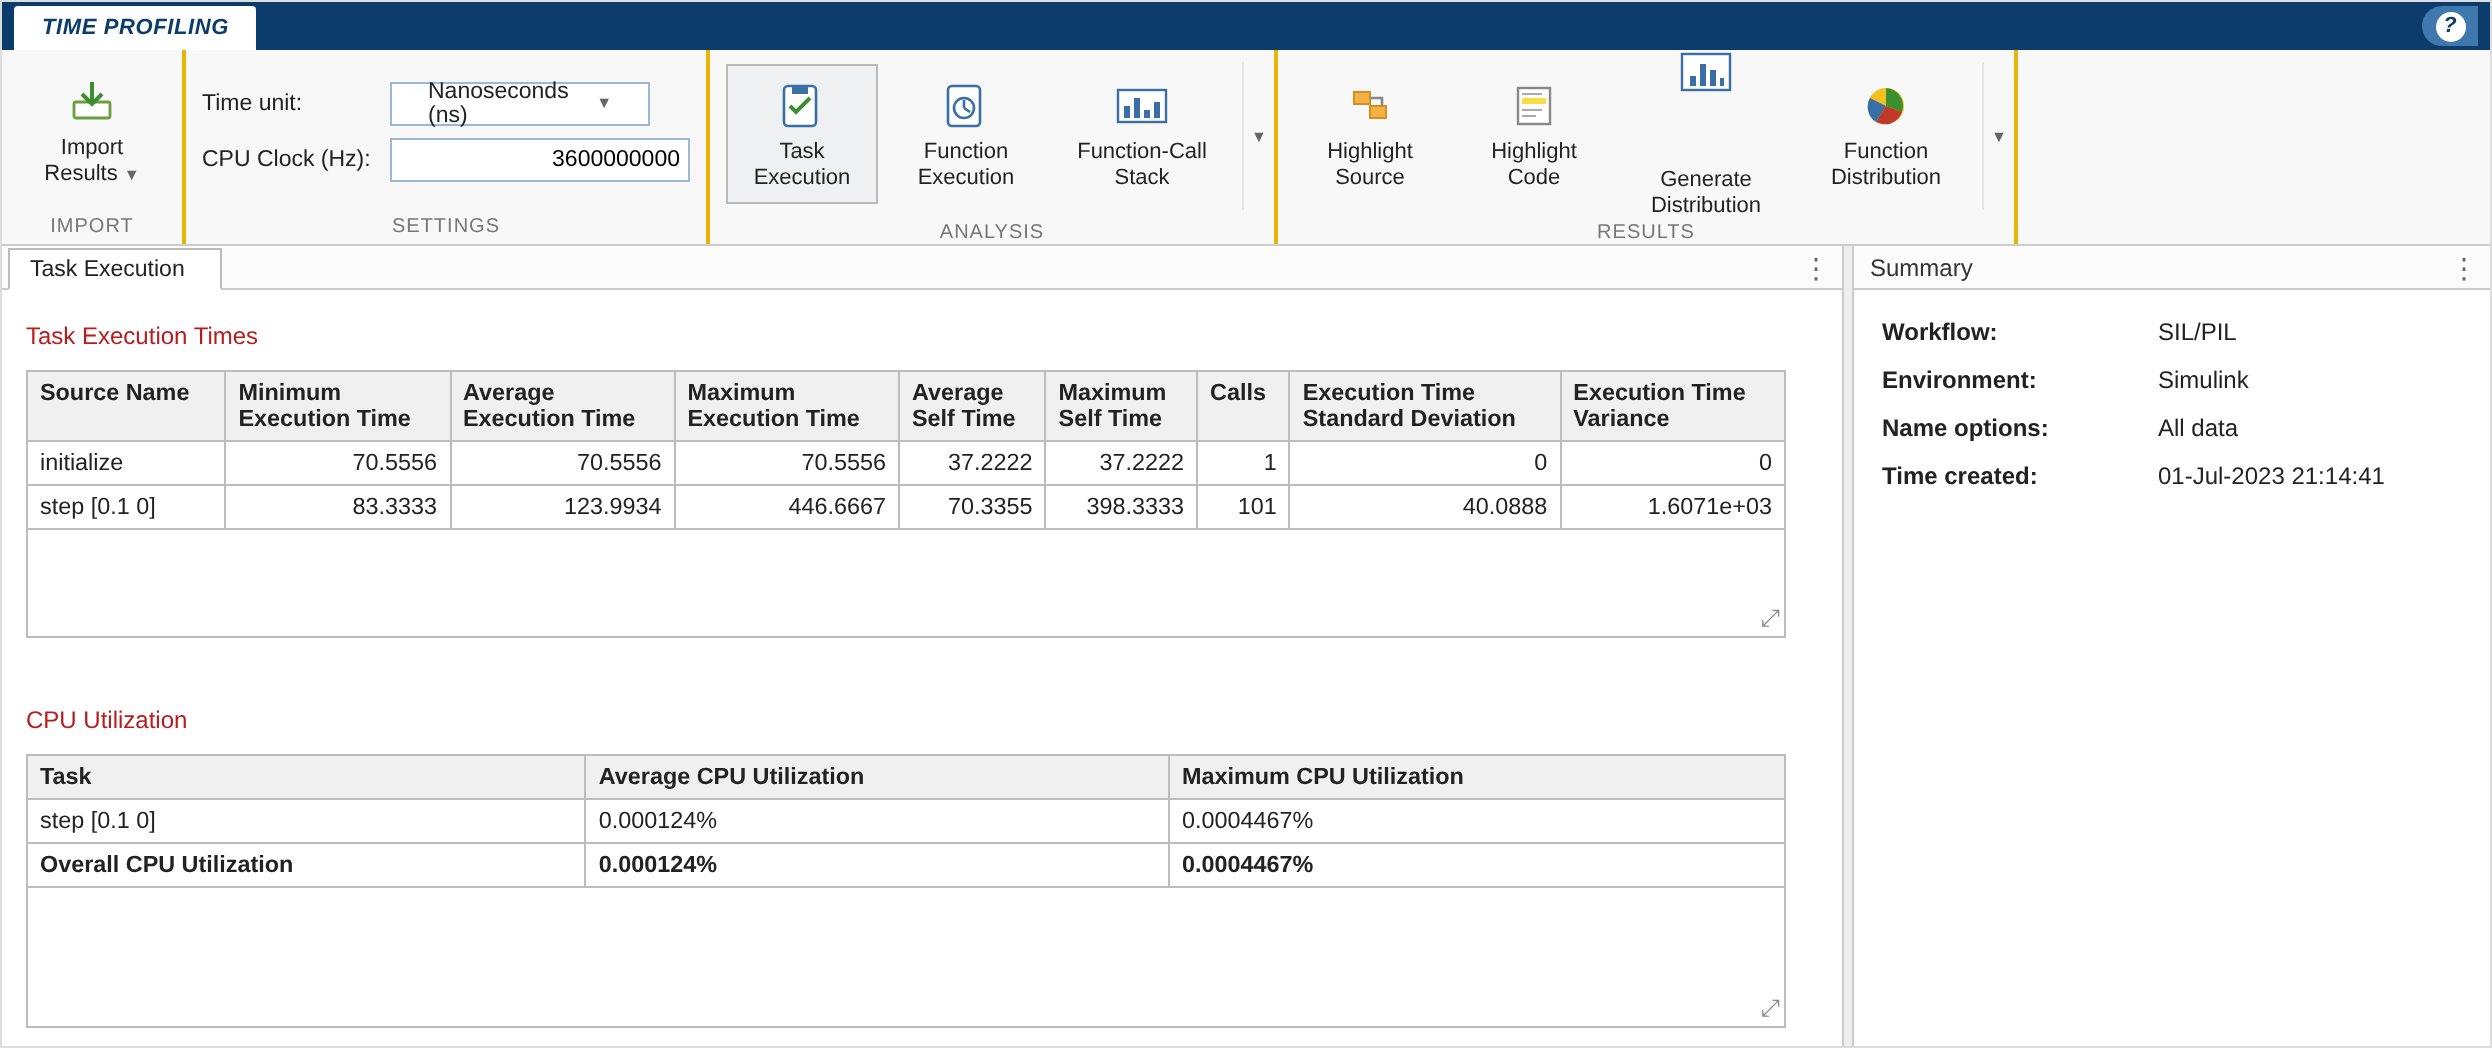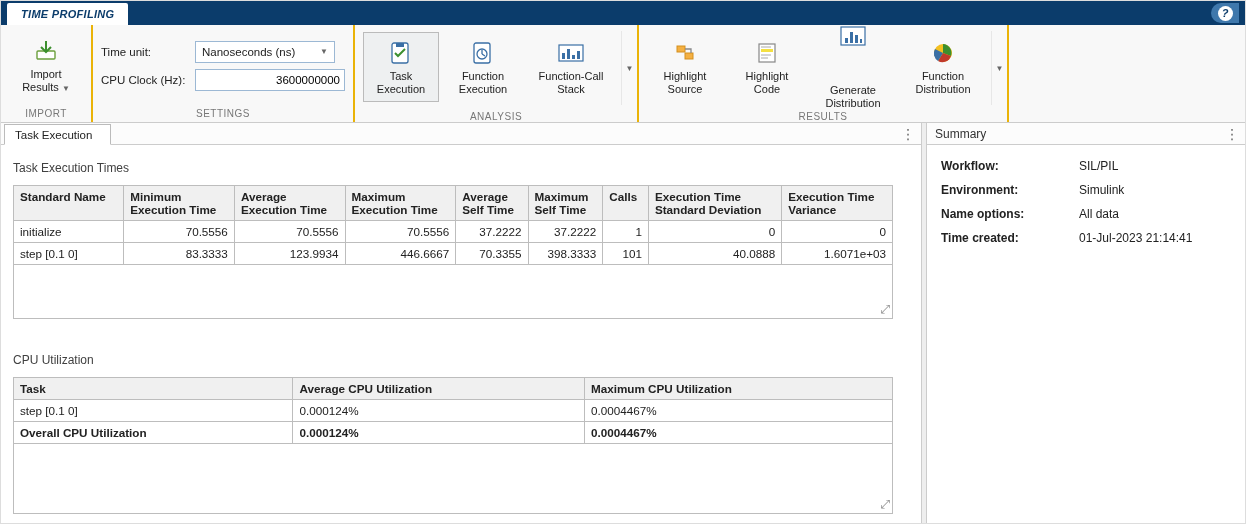--- a/index.html
+++ b/index.html
@@ -18,42 +18,42 @@
   .ribbon-group-content { flex:1; display:flex; align-items:center; padding:4px 8px; gap:6px; }
   .ribbon-group-label { height:16px; line-height:16px; text-align:center; font-size:10px; color:#777; letter-spacing:0.5px; }
 
   .big-btn { display:flex; flex-direction:column; align-items:center; justify-content:center; width:76px; height:70px; border:1px solid transparent; background:transparent; cursor:default; text-align:center; font-size:11px; line-height:13px; color:#222; gap:3px;}
   .big-btn.selected { background:#eef0f1; border:1px solid #bbb; }
   .arrow-down-small { font-size:8px; color:#666; }
 
   .settings-rows { display:flex; flex-direction:column; gap:6px; justify-content:center; height:100%;}
   .settings-row { display:flex; align-items:center; gap:6px; }
   .settings-label { width:88px; font-size:11.5px; color:#222;}
-  .combo { width:140px; height:22px; border:1px solid #9cb8d4; background:#fff; display:flex; align-items:center; justify-content:space-between; padding:0 6px; font-size:11.5px;}
+  .combo { width:130px; height:22px; border:1px solid #9cb8d4; background:#fff; display:flex; align-items:center; justify-content:space-between; padding:0 18px; font-size:11.5px;}
   .textin { width:150px; height:22px; border:1px solid #9cb8d4; background:#fff; text-align:right; padding:0 4px; font-size:11.5px;}
 
   .group-dd { width:16px; display:flex; align-items:center; justify-content:center; border-left:1px solid #e7e7e7; cursor:default; color:#666; height:74px; margin-top:2px;}
 
   .icon-box { width:32px; height:28px; display:flex; align-items:center; justify-content:center; }
   svg { display:block; }
 
   
   .docstrip { height:22px; background:#fcfcfc; border-bottom:1px solid #ccc; display:flex; align-items:flex-end; position:relative;}
   .doc-tab { height:21px; border:1px solid #bbb; border-bottom:1px solid #fff; background:#fff; padding:0 18px 0 10px; margin-left:3px; font-size:11.5px; display:flex; align-items:center; position:relative; top:1px;}
   .doc-menu { position:absolute; right:6px; top:3px; color:#666; font-size:14px; cursor:default;}
 
   
   .main { flex:1; display:flex; overflow:hidden; background:#fff;}
   .left-pane { flex:1; padding:10px 6px 6px 12px; overflow:auto; background:#fff;}
   .sep-v { width:6px; background:#eee; border-left:1px solid #ccc; border-right:1px solid #ccc;}
   .right-pane { width:318px; background:#fff; display:flex; flex-direction:column;}
   .right-header { height:22px; border-bottom:1px solid #ccc; background:#fcfcfc; display:flex; align-items:center; padding:0 8px; color:#333; font-size:12px; position:relative;}
   .right-header .doc-menu { right:6px; }
 
-  .section-title { font-size:12px; color:#404040; margin:6px 0 10px 0;}
+  .section-title { font-size:12px; color:#b91c1c; margin:6px 0 10px 0;}
   table.data { border-collapse:collapse; width:880px; background:#fff;}
   table.data th, table.data td { border:1px solid #bdbdbd; padding:4px 6px; font-size:11.7px; vertical-align:top;}
   table.data th { background:#f0f0f0; font-weight:700; text-align:left;}
   table.data td.num { text-align:right; }
   .table-extra { height:54px; border:1px solid #bdbdbd; border-top:0; width:880px; position:relative; background:#fff;}
   .expand-corner { position:absolute; right:2px; bottom:2px; color:#888; font-size:12px;}
 
   table.cpu { border-collapse:collapse; width:880px; background:#fff;}
   table.cpu th, table.cpu td { border:1px solid #bdbdbd; padding:4px 6px; font-size:11.7px; }
   table.cpu th { background:#f0f0f0; font-weight:700; text-align:left;}
@@ -227,21 +227,21 @@
         <div class="doc-menu">⋮</div>
       </div>
 
       <div class="left-pane">
 
         <div class="section-title">Task Execution Times</div>
 
         <table class="data">
           <thead>
               <tr id="exec-head">
-                <th style="white-space: pre-line;">Standard Name</th>
+                <th style="white-space: pre-line;">Source Name</th>
                 <th style="white-space: pre-line;">Minimum
 Execution Time</th>
                 <th style="white-space: pre-line;">Average
 Execution Time</th>
                 <th style="white-space: pre-line;">Maximum
 Execution Time</th>
                 <th style="white-space: pre-line;">Average
 Self Time</th>
                 <th style="white-space: pre-line;">Maximum
 Self Time</th>

